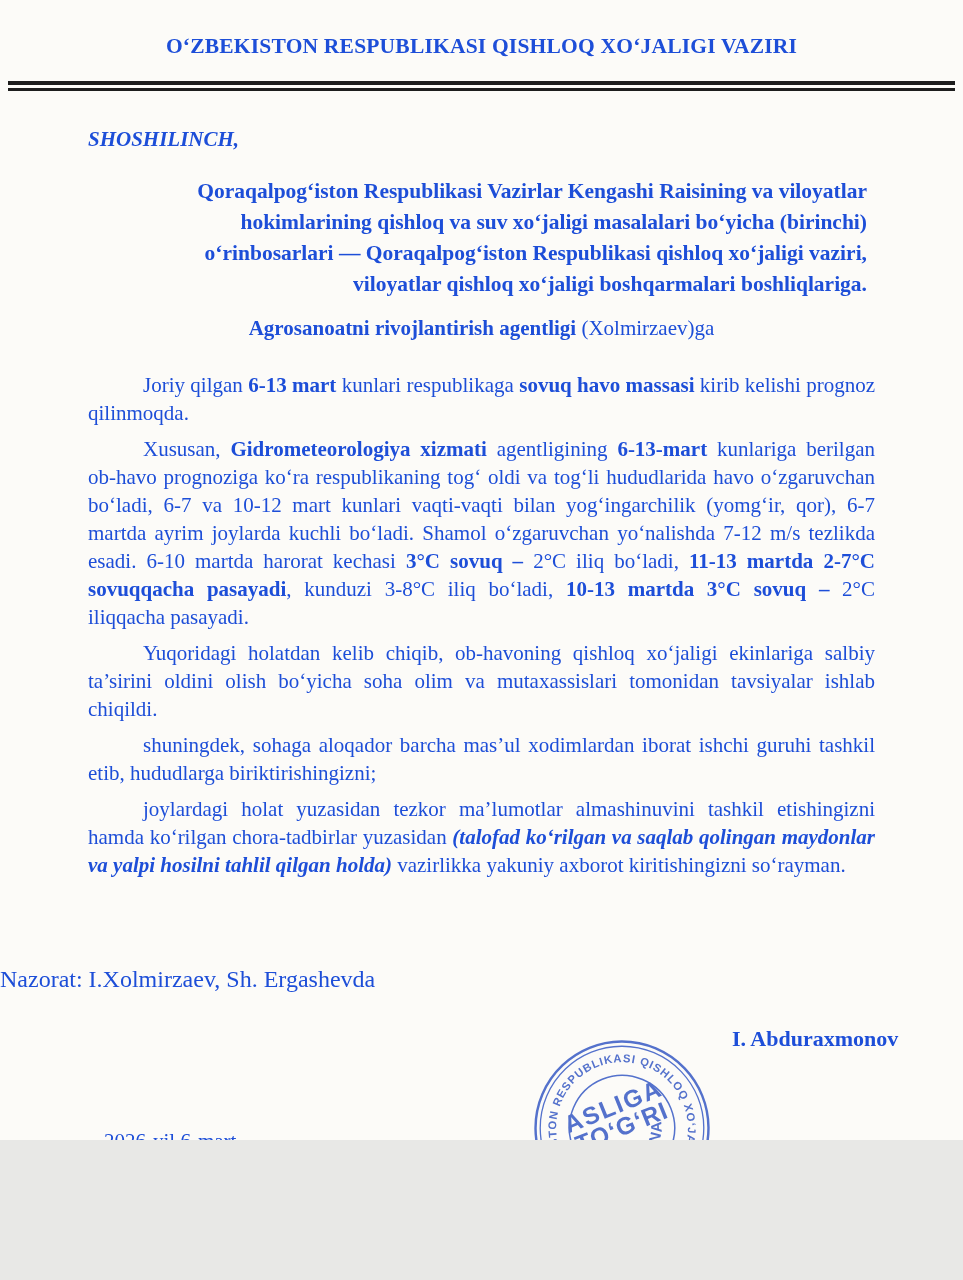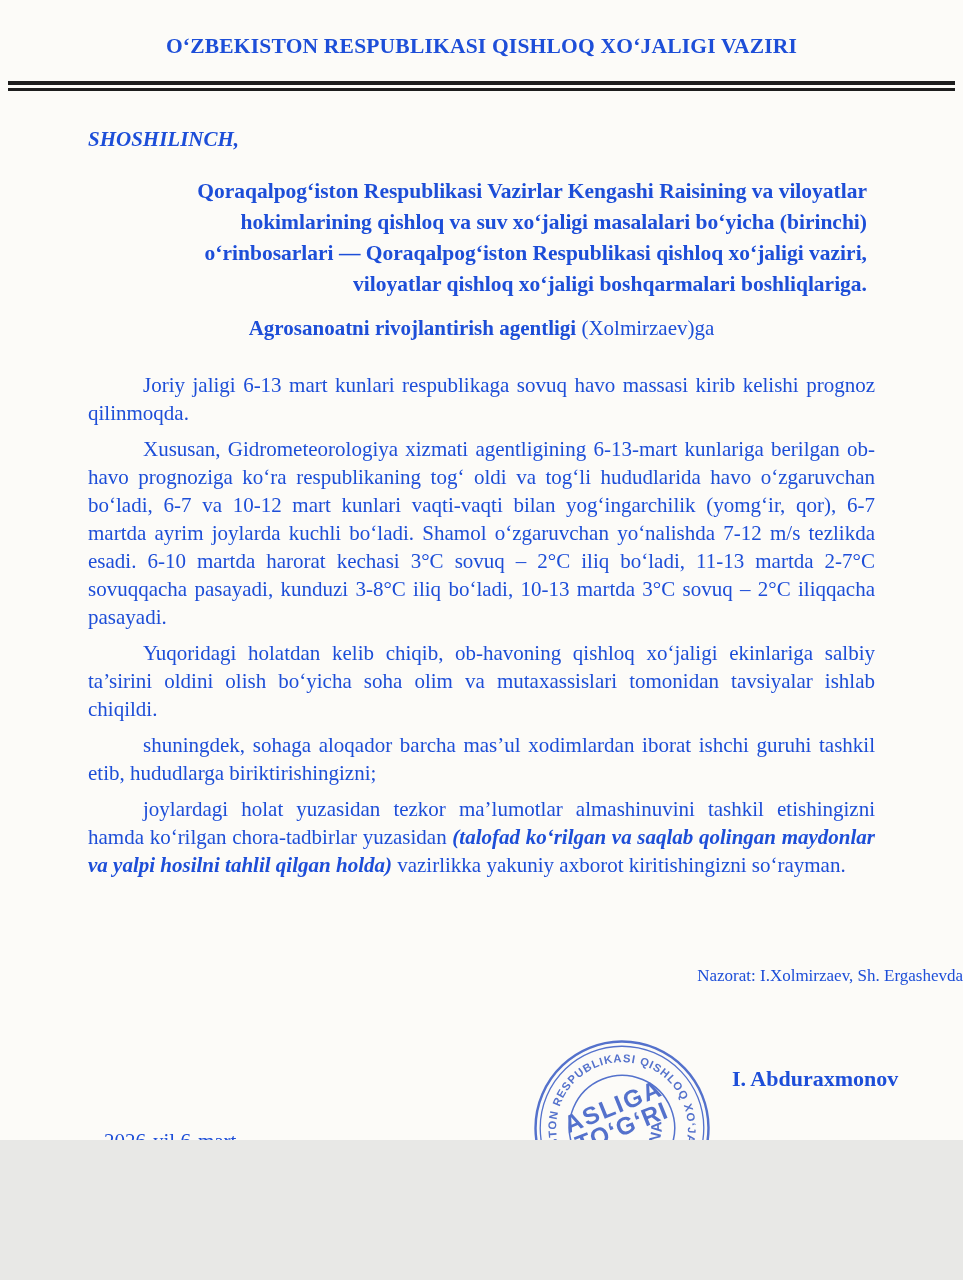--- a/index.html
+++ b/index.html
@@ -48,41 +48,41 @@
     margin:30px 88px 0;
   }
   .para{
     margin:0 0 8px 0;
     text-align:justify;
     text-indent:55px;
     font-size:21px;
     line-height:28px;
   }
   .s-r{font-weight:normal;}
-  .s-b{font-weight:normal;}
+  .s-b{font-weight:bold;}
   .s-bi{font-weight:bold;font-style:italic;}
   .control-line{
     position:absolute;
     left:0;right:0;
     top:966px;
-    text-align:right;
-    font-size:17px;
+    text-align:left;
+    font-size:24px;
   }
   .stamp{
     position:absolute;
     left:528px;
     top:1034px;
     width:188px;
     height:188px;
     opacity:.88;
   }
   .sig-name{
     position:absolute;
     left:732px;
-    top:1066px;
+    top:1026px;
     font-weight:bold;
     font-size:22px;
   }
   .date-block{
     position:absolute;
     left:104px;
     top:1128px;
     font-size:21px;
     line-height:27px;
   }
@@ -100,21 +100,21 @@
 
   <div class="rule"></div>
 
   <div class="urgency">SHOSHILINCH,</div>
 
   <div class="address">Qoraqalpog‘iston Respublikasi Vazirlar Kengashi Raisining va viloyatlar<br>hokimlarining qishloq va suv xo‘jaligi masalalari bo‘yicha (birinchi)<br>o‘rinbosarlari — Qoraqalpog‘iston Respublikasi qishloq xo‘jaligi vaziri,<br>viloyatlar qishloq xo‘jaligi boshqarmalari boshliqlariga.</div>
 
   <div class="agency"><span class="s-b">Agrosanoatni rivojlantirish agentligi</span><span class="s-r"> (Xolmirzaev)ga</span></div>
 
   <div class="body-text">
-      <p class="para"><span class="s-r">Joriy jaligi </span><span class="s-b">6-13 mart</span><span class="s-r"> kunlari respublikaga </span><span class="s-b">sovuq havo massasi</span><span class="s-r"> kirib kelishi prognoz qilinmoqda.</span></p>
+      <p class="para"><span class="s-r">Joriy qilgan </span><span class="s-b">6-13 mart</span><span class="s-r"> kunlari respublikaga </span><span class="s-b">sovuq havo massasi</span><span class="s-r"> kirib kelishi prognoz qilinmoqda.</span></p>
       <p class="para"><span class="s-r">Xususan, </span><span class="s-b">Gidrometeorologiya xizmati</span><span class="s-r"> agentligining </span><span class="s-b">6-13-mart</span><span class="s-r"> kunlariga berilgan ob-havo prognoziga ko‘ra respublikaning tog‘ oldi va tog‘li hududlarida havo o‘zgaruvchan bo‘ladi, 6-7 va 10-12 mart kunlari vaqti-vaqti bilan yog‘ingarchilik (yomg‘ir, qor), 6-7 martda ayrim joylarda kuchli bo‘ladi. Shamol o‘zgaruvchan yo‘nalishda 7-12 m/s tezlikda esadi. 6-10 martda harorat kechasi </span><span class="s-b">3°C sovuq –</span><span class="s-r"> 2°C iliq bo‘ladi, </span><span class="s-b">11-13 martda 2-7°C sovuqqacha pasayadi</span><span class="s-r">, kunduzi 3-8°C iliq bo‘ladi, </span><span class="s-b">10-13 martda 3°C sovuq –</span><span class="s-r"> 2°C iliqqacha pasayadi.</span></p>
       <p class="para"><span class="s-r">Yuqoridagi holatdan kelib chiqib, ob-havoning qishloq xo‘jaligi ekinlariga salbiy ta’sirini oldini olish bo‘yicha soha olim va mutaxassislari tomonidan tavsiyalar ishlab chiqildi.</span></p>
       <p class="para"><span class="s-r">shuningdek, sohaga aloqador barcha mas’ul xodimlardan iborat ishchi guruhi tashkil etib, hududlarga biriktirishingizni;</span></p>
       <p class="para"><span class="s-r">joylardagi holat yuzasidan tezkor ma’lumotlar almashinuvini tashkil etishingizni hamda ko‘rilgan chora-tadbirlar yuzasidan </span><span class="s-bi">(talofad ko‘rilgan va saqlab qolingan maydonlar va yalpi hosilni tahlil qilgan holda)</span><span class="s-r"> vazirlikka yakuniy axborot kiritishingizni so‘rayman.</span></p>
     </div>
 
   <div class="control-line">Nazorat: I.Xolmirzaev, Sh. Ergashevda</div>
 
   <svg class="stamp" viewBox="0 0 200 200" xmlns="http://www.w3.org/2000/svg">
     <g transform="rotate(-22 100 100)" fill="none" stroke="#3d5fc6">

